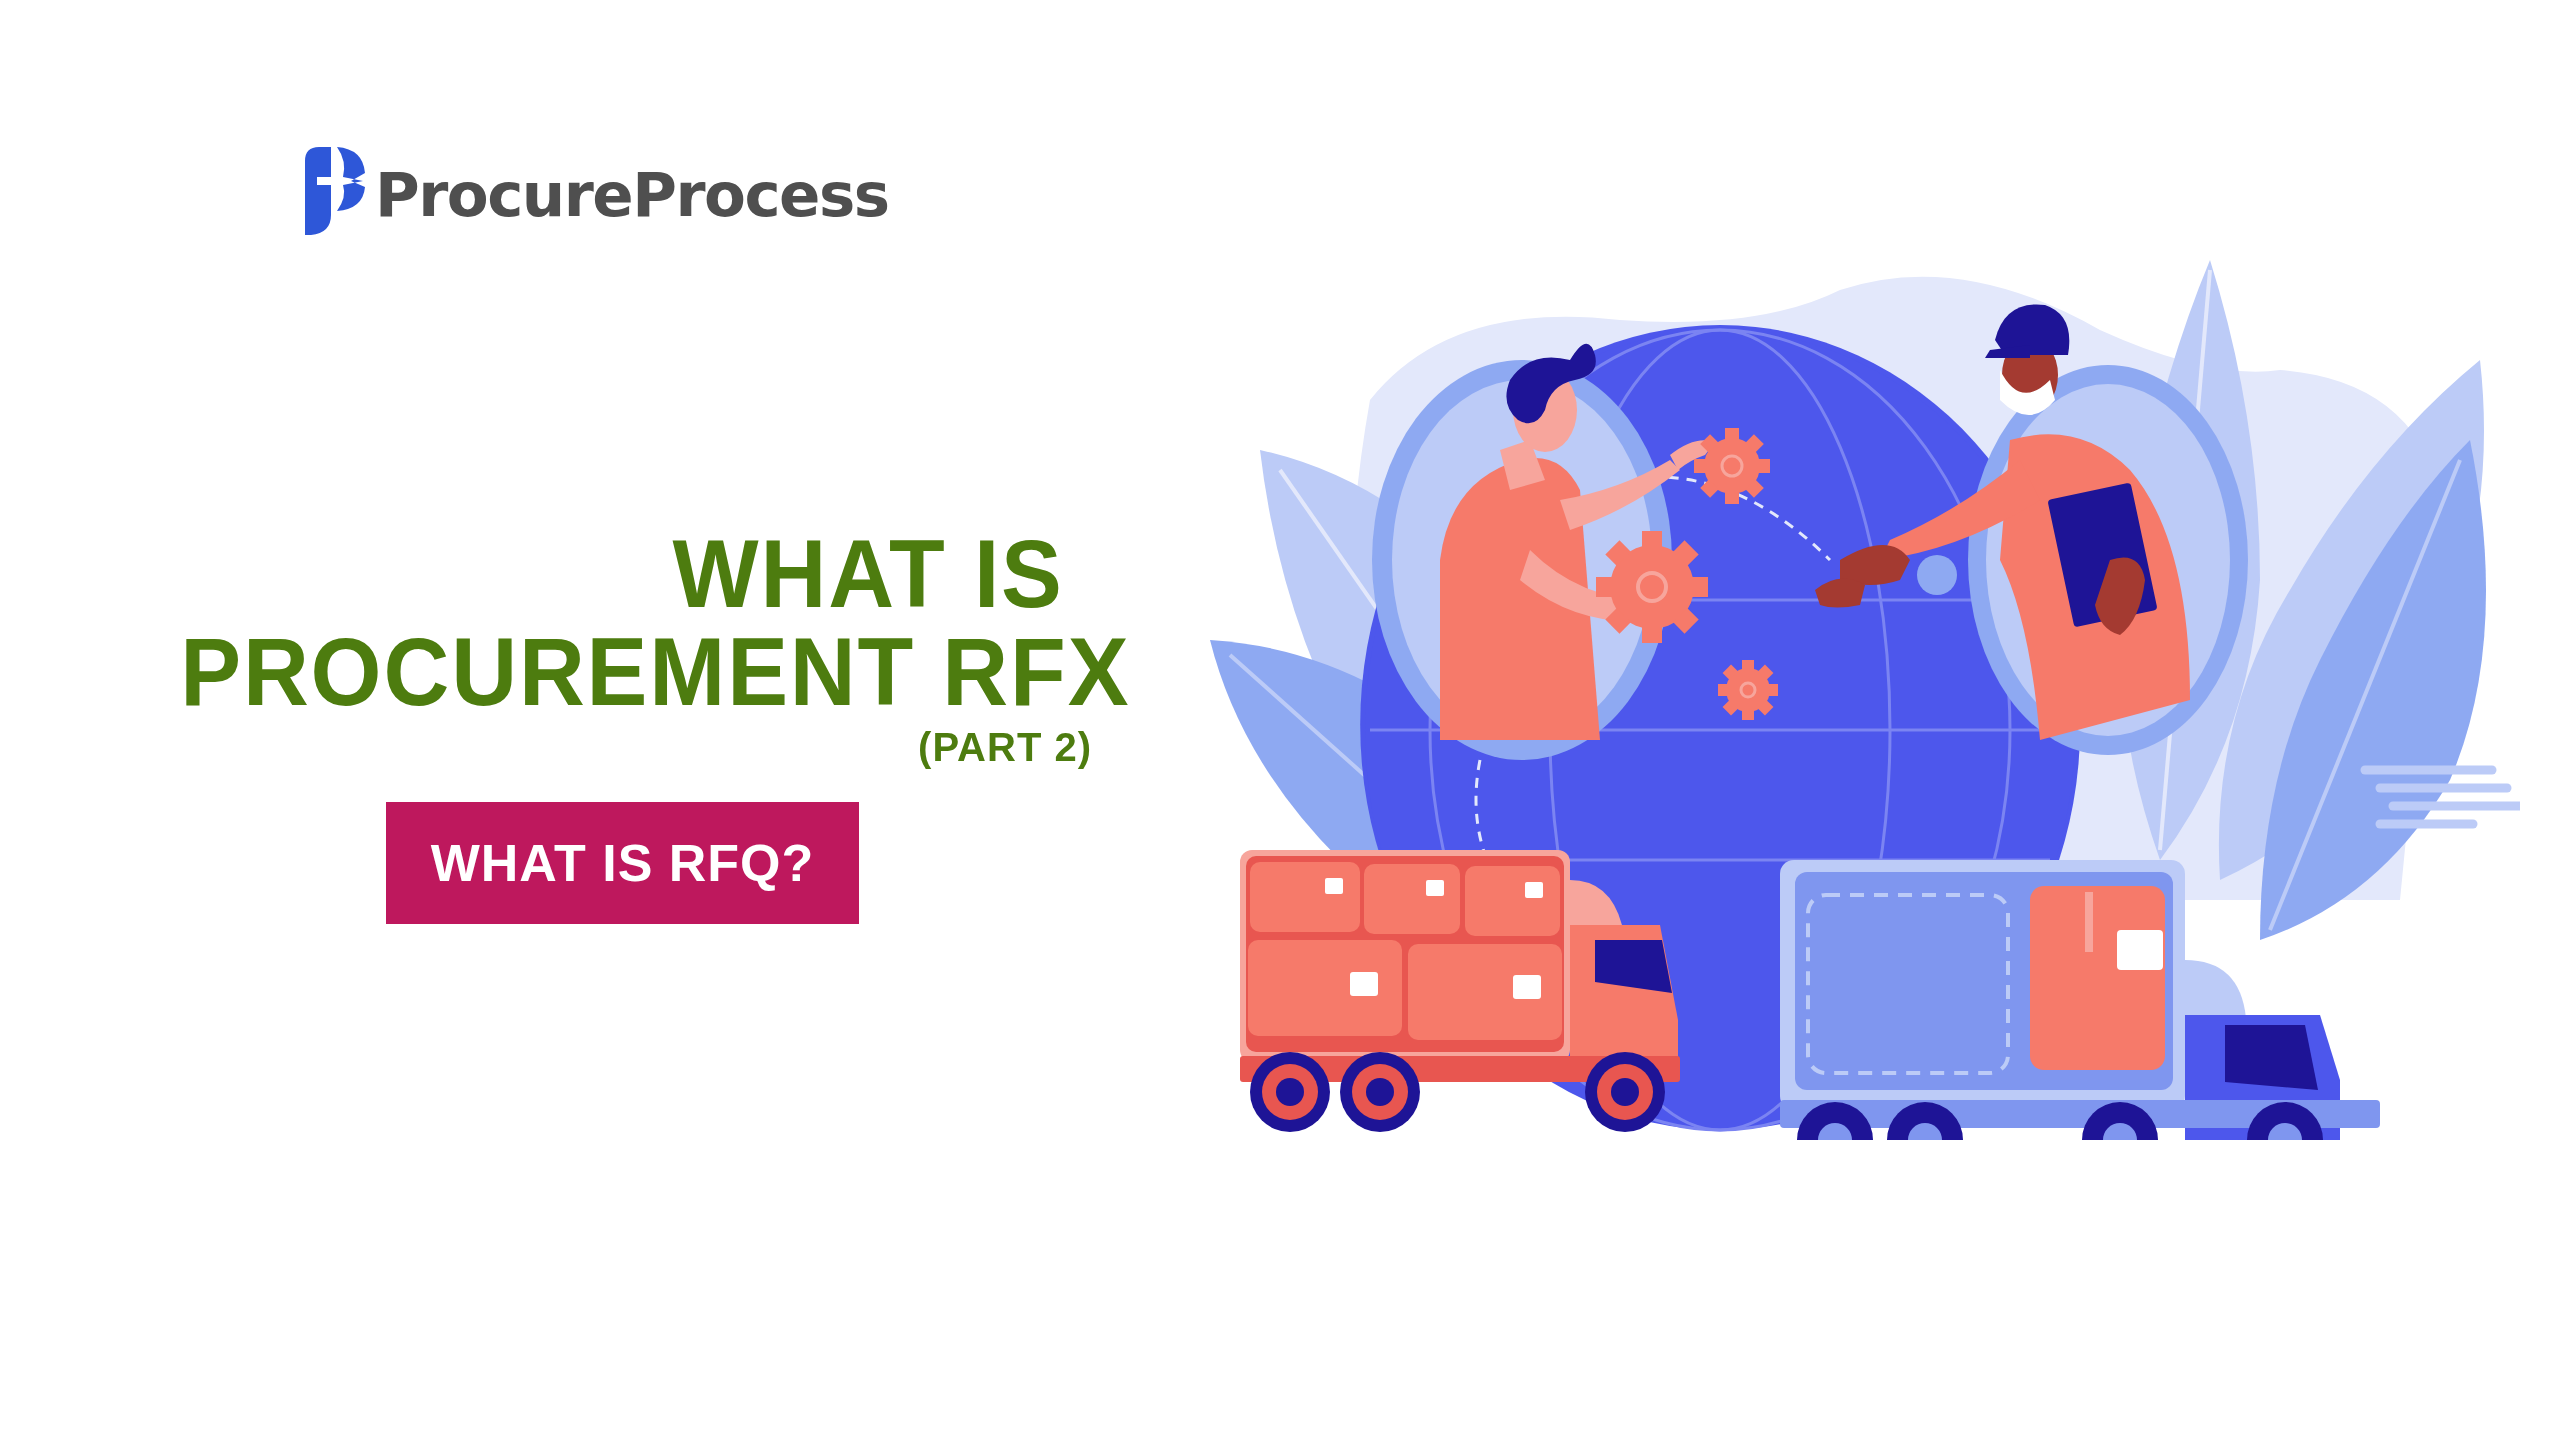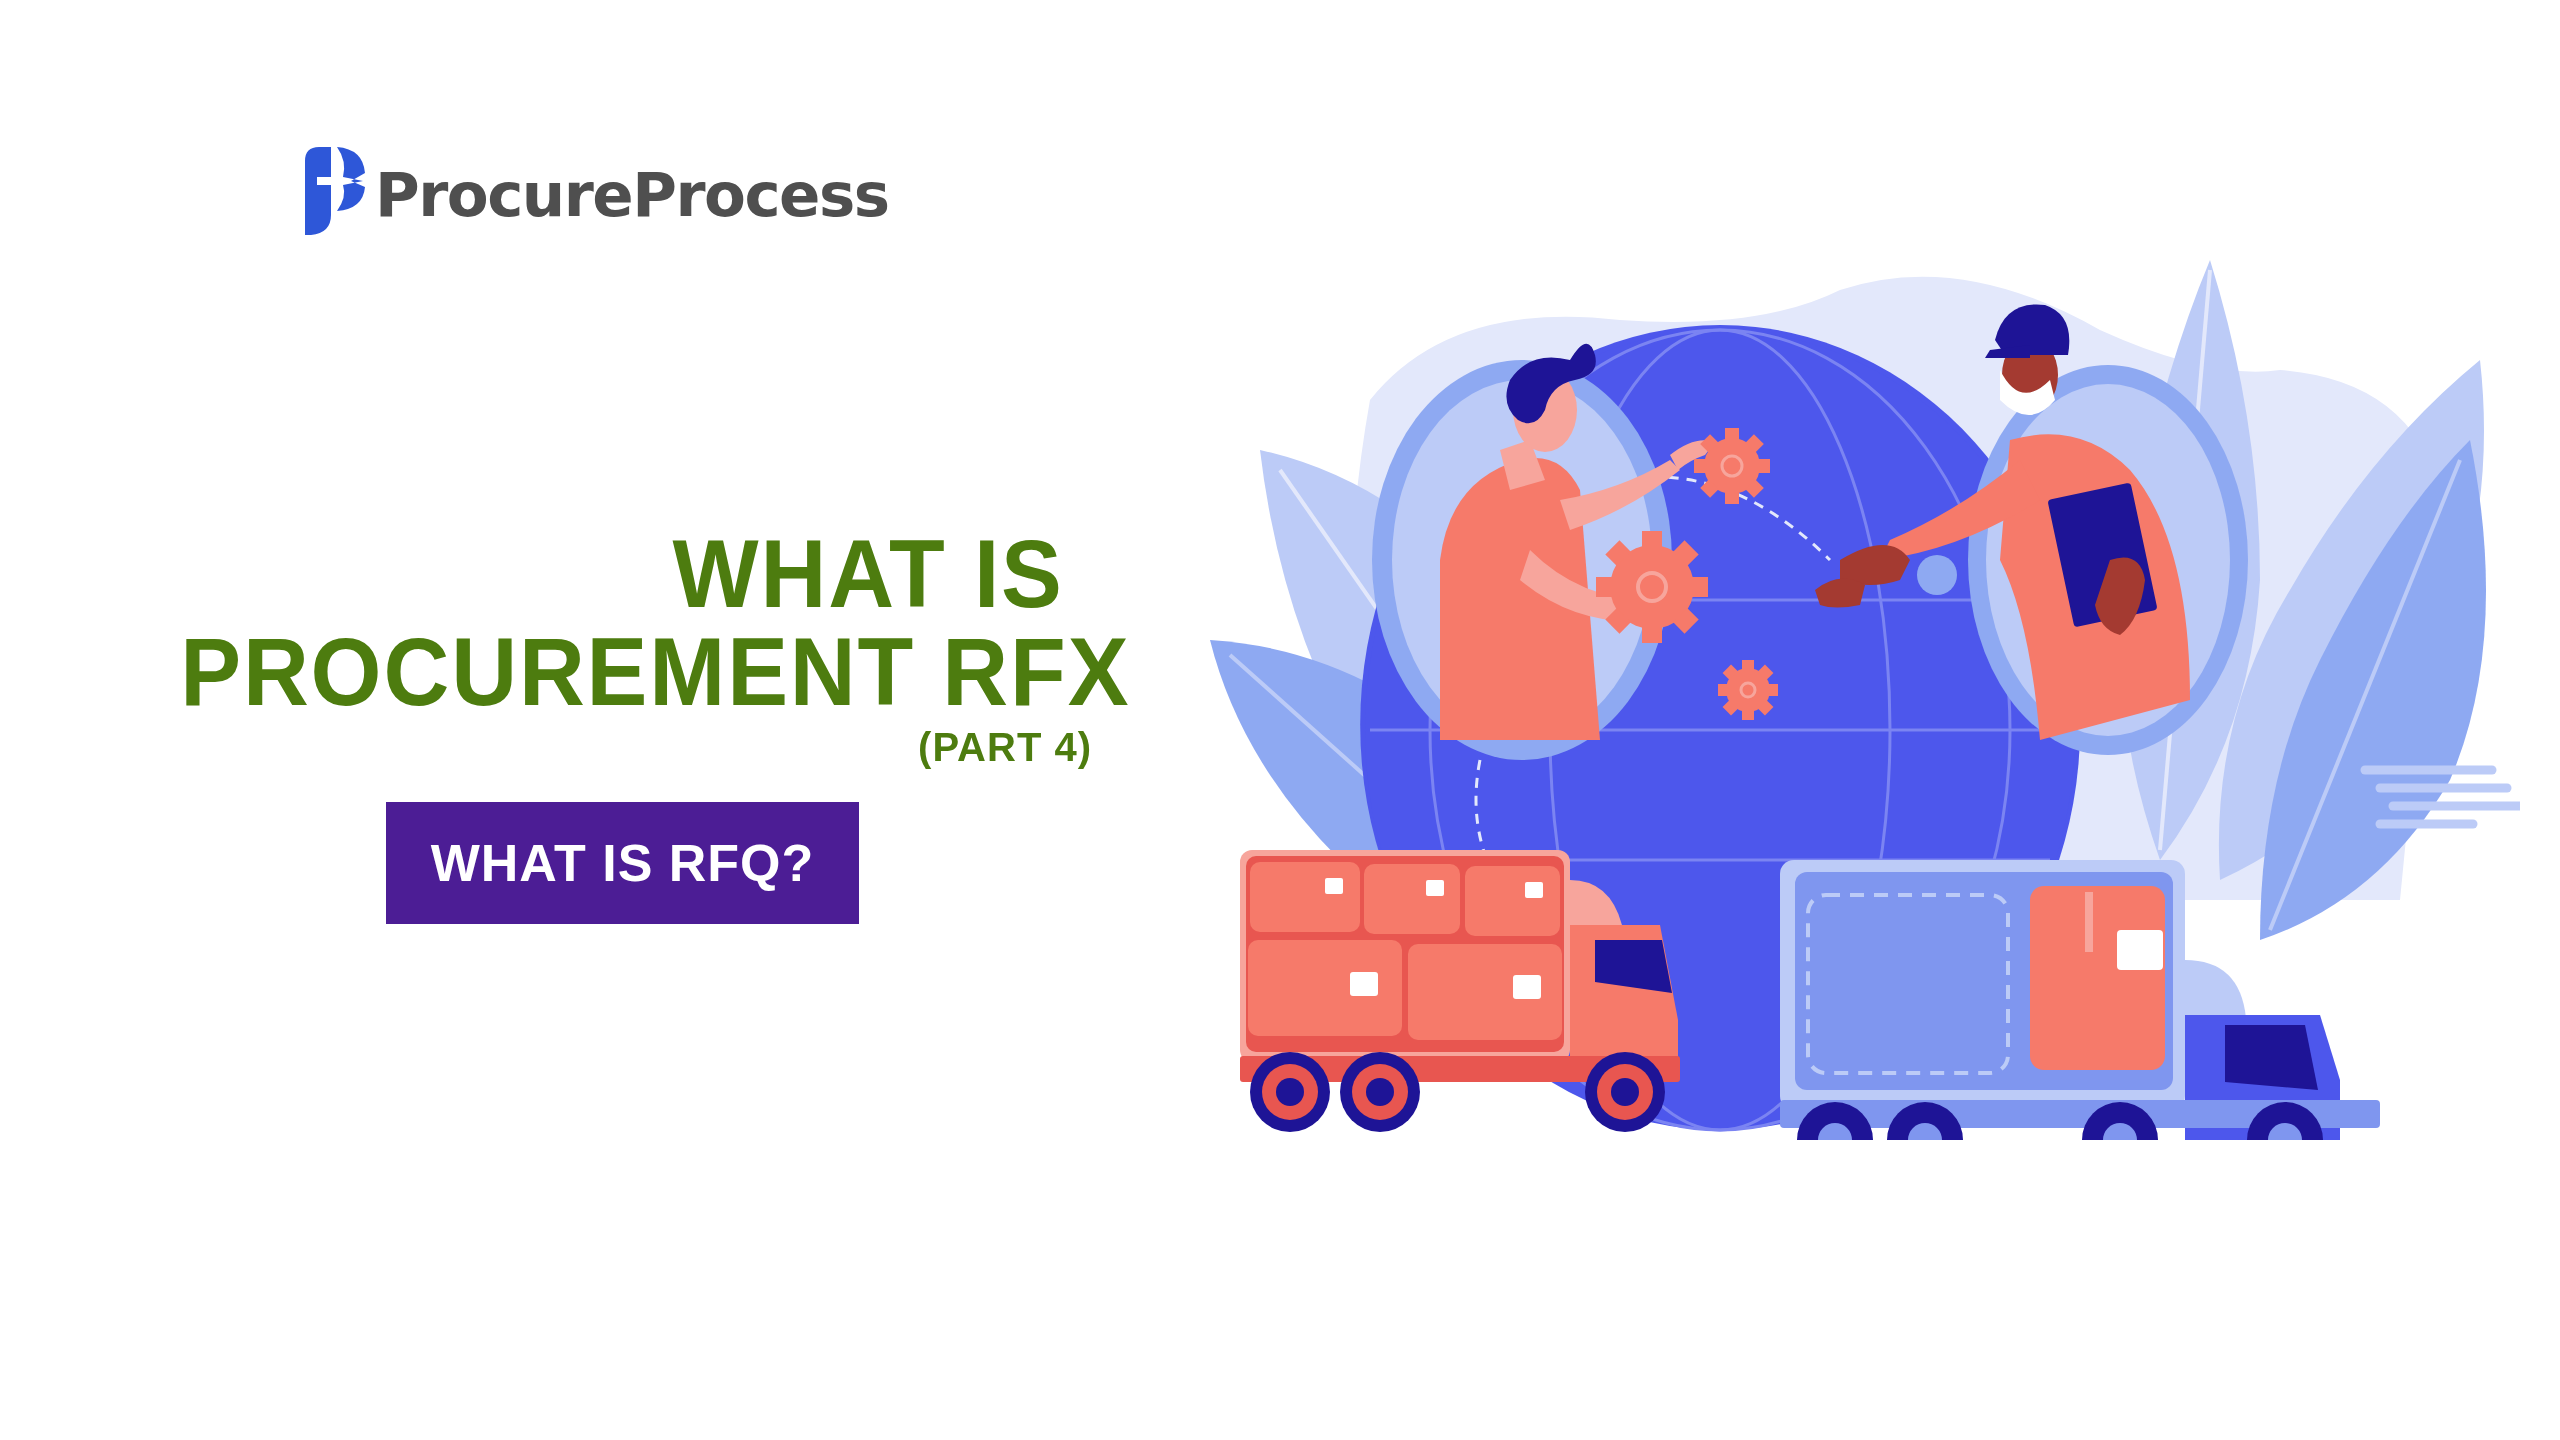--- a/index.html
+++ b/index.html
@@ -16,42 +16,42 @@
   .hero-text { position: absolute; left: 152px; width: 940px; top: 525px; text-align: right; color: #4d7c0f; }
   .title-line {
     font-family: "Liberation Sans", sans-serif; font-weight: bold; font-size: 97px; line-height: 98px;
     letter-spacing: 2px; transform: scaleX(0.94); display: block; white-space: nowrap;
   }
   .subtitle {
     font-family: "Liberation Sans", sans-serif; font-weight: bold; font-size: 40px; letter-spacing: 1px;
     margin-top: 4px; display: block;
   }
   .cta {
-    position: absolute; left: 386px; top: 802px; width: 473px; height: 122px; background: #4c1d95;
+    position: absolute; left: 386px; top: 802px; width: 473px; height: 122px; background: #be185d;
     color: #ffffff; display: flex; align-items: center; justify-content: center; border: none;
     font-family: "Liberation Sans", sans-serif; font-weight: bold; font-size: 52px; letter-spacing: 1px;
     cursor: pointer; padding: 0;
   }
   .illustration { position: absolute; left: 1200px; top: 260px; width: 1320px; height: 880px; }
 </style>
 </head>
 <body>
 
 <div class="logo">
   <svg class="logo-icon" viewBox="0 0 64 92">
     <path d="M2 16 Q2 2 16 2 L28 2 L28 32 L14 32 L14 40 L28 40 L28 70 Q28 88 8 90 L2 90 Z" fill="#2e57d8"></path>
     <path d="M34 2 Q60 4 62 28 L48 36 L62 42 Q60 64 34 66 Q44 52 40 40 L60 36 L40 32 Q44 16 34 2 Z" fill="#2e57d8"></path>
   </svg>
   <span class="logo-text">ProcureProcess</span>
 </div>
 
 <div class="hero-text">
   <span class="title-line">WHAT IS</span>
   <span class="title-line">PROCUREMENT RFX</span>
-  <span class="subtitle">(PART 4)</span>
+  <span class="subtitle">(PART 2)</span>
 </div>
 
 <button class="cta">WHAT IS RFQ?</button>
 
 <svg class="illustration" viewBox="0 0 1320 880">
 
   <g>
     <path d="M170 140 Q250 40 420 60 Q560 70 640 30 Q760 -10 900 70 Q1010 120 1080 110 Q1210 120 1240 230 L1200 640 L200 640 Q120 420 170 140 Z" fill="#e3e8fb"></path>
   </g>
 

